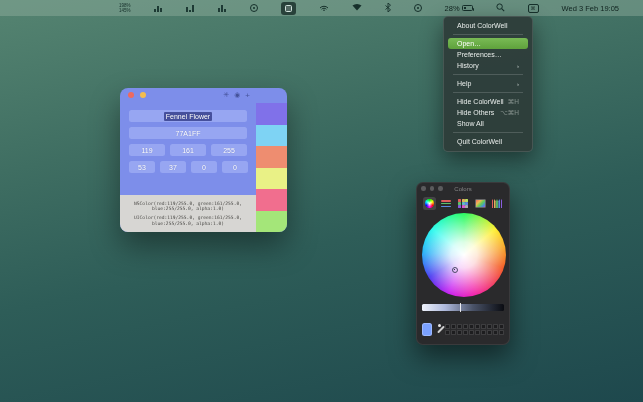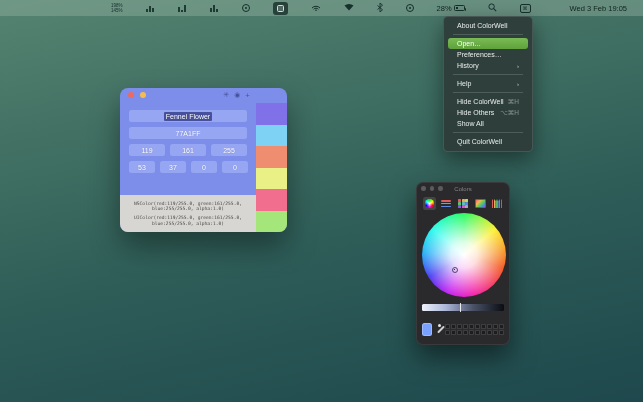--- a/index.html
+++ b/index.html
@@ -14,34 +14,34 @@
   
   .menubar {
     position:absolute; left:0; top:0; width:643px; height:16px;
     background:rgba(150,178,163,.42);
     display:flex; align-items:center;
     font-size:7.5px; color:#10231f;
   }
   .menubar .left { display:flex; align-items:center; gap:13px; padding-left:11px; }
   .menubar .apple { font-size:9px; line-height:1; }
   .menubar .appname { font-weight:bold; }
-  .menubar .right { margin-left:auto; display:flex; align-items:center; gap:23px; padding-right:16px; }
+  .menubar .right { margin-left:auto; display:flex; align-items:center; gap:23px; padding-right:24px; }
   .stat2 { font-size:4.5px; line-height:1.15; text-align:right; color:#16302b; }
   .miniwidget { width:9px; height:8px; display:flex; align-items:flex-end; gap:1px; }
   .miniwidget i { display:block; width:2px; background:#1d3a34; }
   .dot-ico { width:8px; height:8px; border:1px solid #16302b; border-radius:50%; position:relative; }
   .dot-ico::after{ content:""; position:absolute; left:2px; top:2px; width:2px; height:2px; border-radius:50%; background:#16302b;}
   .cw-status { width:15px; height:13px; background:rgba(22,42,38,.78); border-radius:3px; display:flex; align-items:center; justify-content:center; }
   .cw-status span { width:7px; height:7px; border:1px solid #cfe0da; border-radius:1.5px; background:rgba(207,224,218,.25);}
   .batt { display:flex; align-items:center; gap:2px; }
   .batt .body { width:11px; height:6px; border:1px solid #16302b; border-radius:1.5px; position:relative; }
   .batt .body::before { content:""; position:absolute; left:1px; top:1px; bottom:1px; width:2.5px; background:#16302b; }
   .batt .body::after { content:""; position:absolute; right:-2.5px; top:1.5px; width:1.5px; height:3px; background:#16302b; border-radius:0 1px 1px 0;}
   .inp-ico { width:11px; height:9px; border:1px solid #16302b; border-radius:2px; display:flex; align-items:center; justify-content:center; font-size:5px; }
-  .clock { white-space:nowrap;margin-left:16px; }
+  .clock { white-space:nowrap; }
 
   
   .appmenu {
     position:absolute; left:443px; top:16px; width:90px;
     background:rgba(46,61,57,.94);
     border-radius:5px; border:0.5px solid rgba(255,255,255,.12);
     box-shadow:0 8px 22px rgba(0,0,0,.45);
     padding:3px 0 4px 0;
     font-size:7px; color:#e9edeb;
   }

